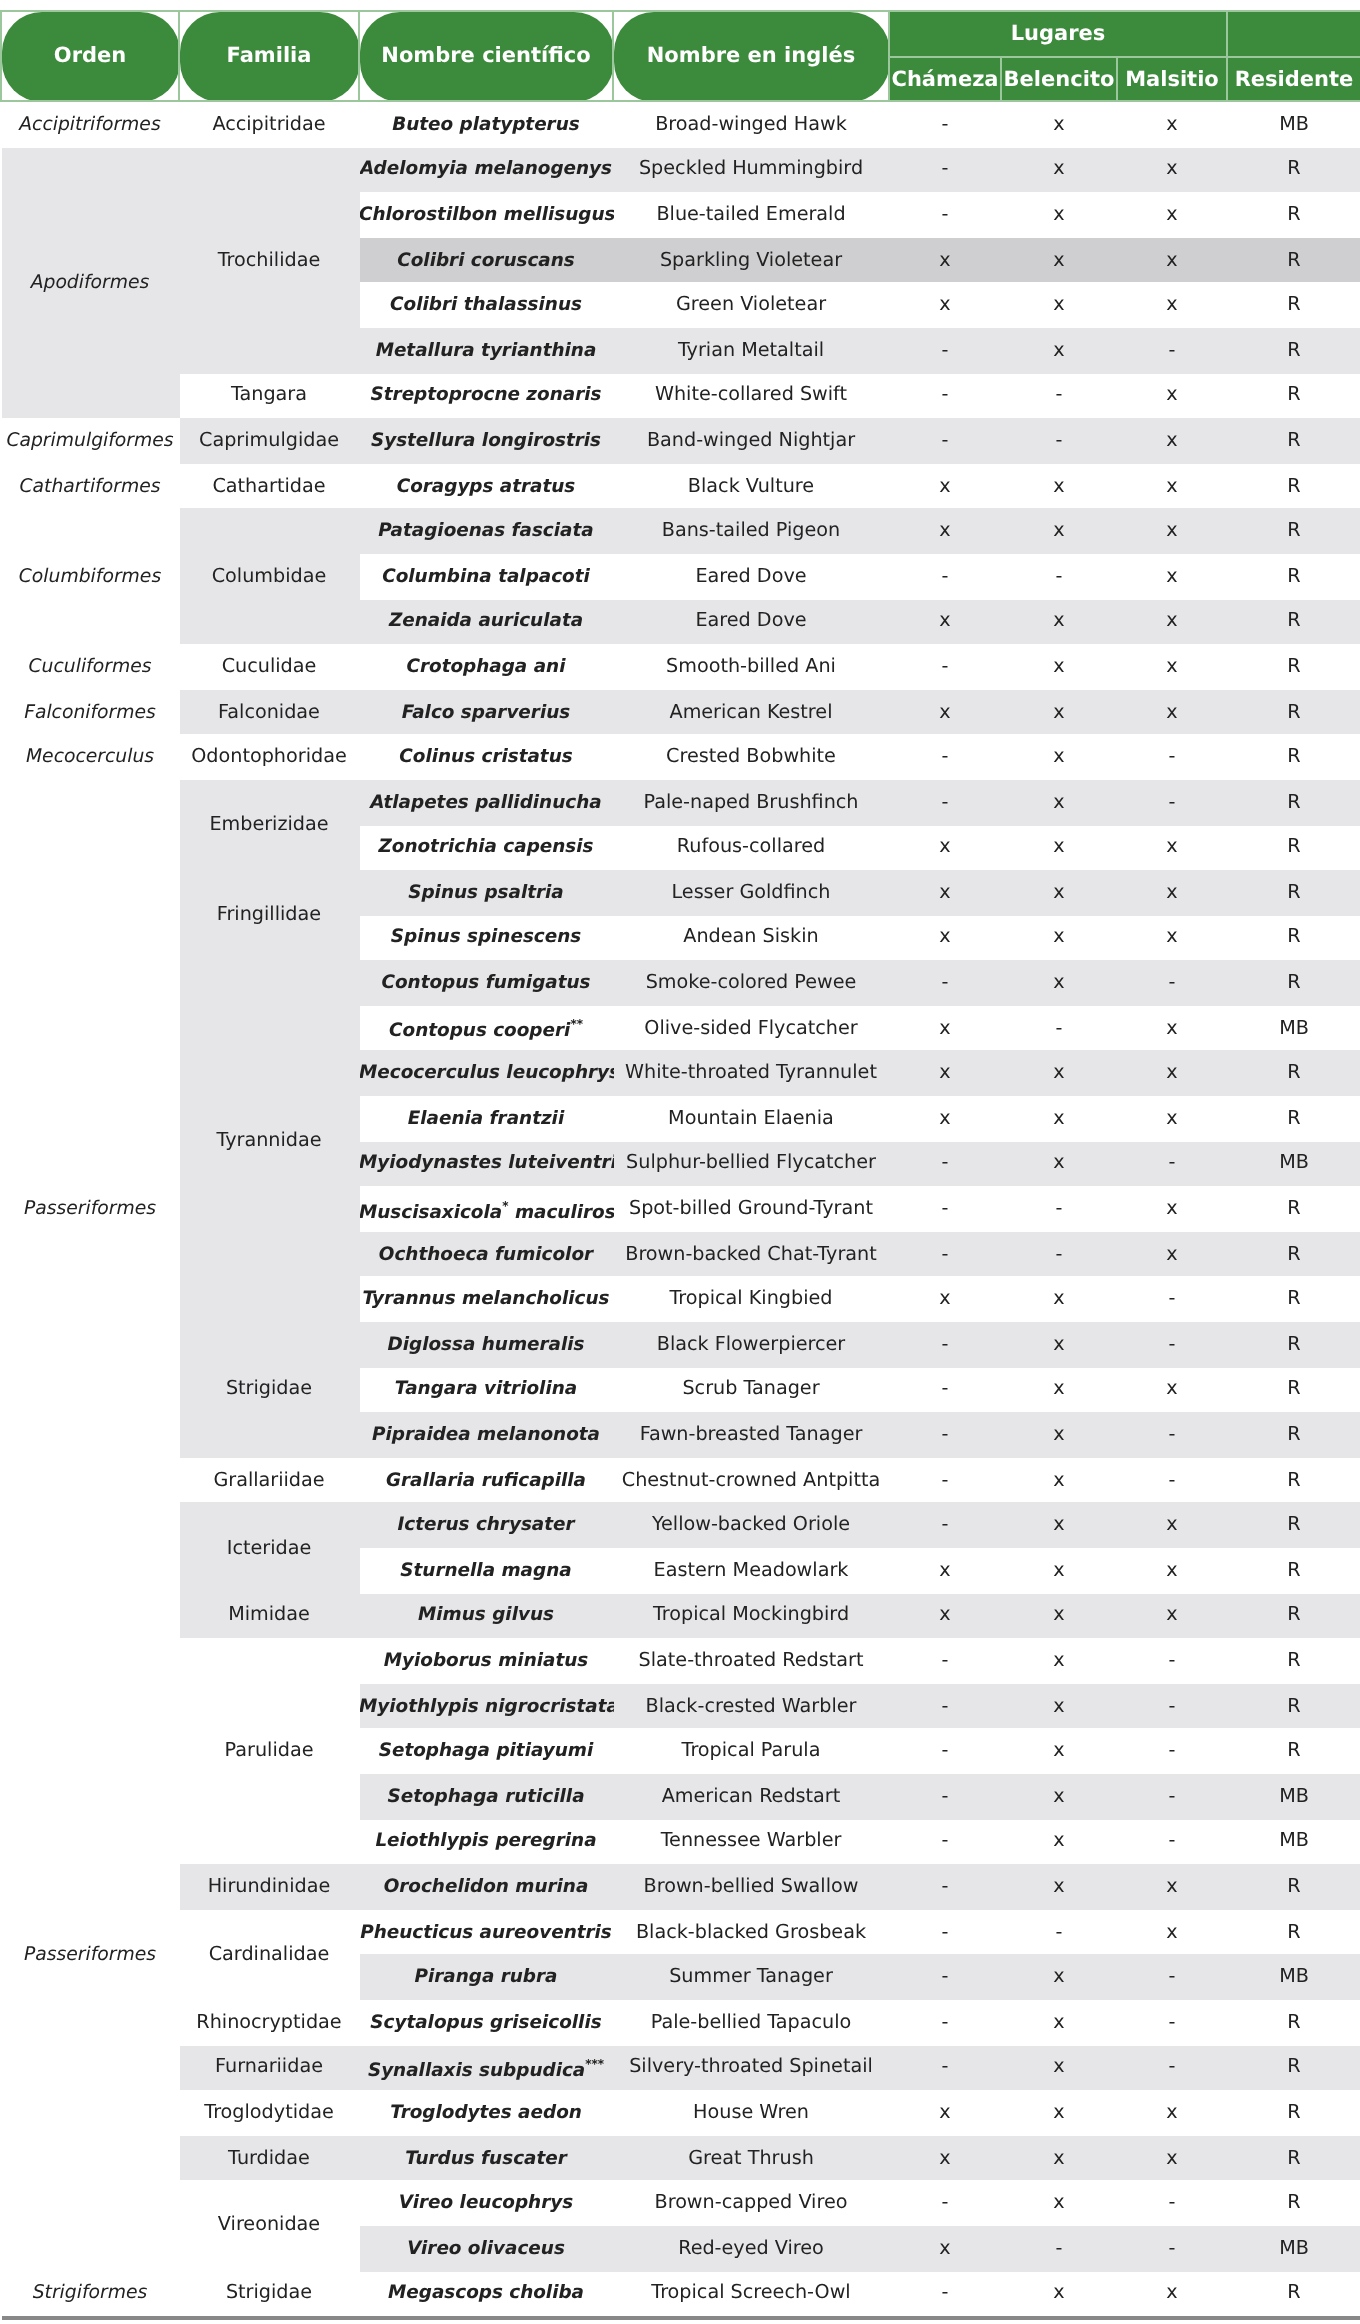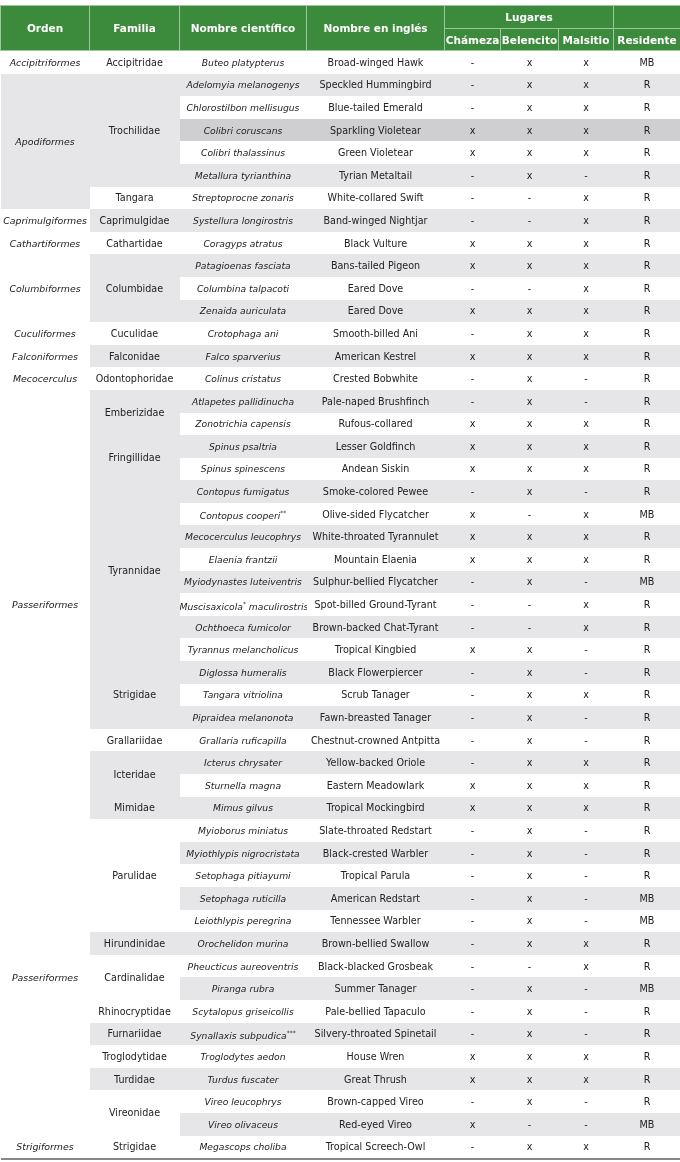--- a/index.html
+++ b/index.html
@@ -3,24 +3,24 @@
 <meta charset="utf-8">
 <style>
   html,body{margin:0;padding:0;background:#ffffff;}
   body{width:680px;height:1162px;overflow:hidden;font-family:"DejaVu Sans",sans-serif;color:#222;}
   table{border-collapse:collapse;width:680px;table-layout:fixed;margin-top:5px;}
   col.c-orden{width:89px;} col.c-fam{width:90px;} col.c-sci{width:127px;} col.c-eng{width:138px;}
   col.c-ch{width:56px;} col.c-be{width:58px;} col.c-ma{width:55px;} col.c-re{width:67px;}
   th{background:#3c8a3c;color:#fff;font-weight:bold;font-size:10.5px;border:1px solid #9cc79c;padding:0;}
   th.top{height:22px;}
   th.sub{height:21px;}
-  th.tall{height:44px;}
+  th.tall{height:44px;border-radius:20px;}
   td{font-size:9.6px;text-align:center;padding:0;height:22.6px;line-height:11px;white-space:nowrap;overflow:hidden;}
   td.orden{font-style:italic;font-size:9.4px;margin-top:33px;}
-  td.sci{font-style:italic;font-size:9.2px;}
+  td.sci{font-style:italic;font-size:9.2px;font-weight:bold;}
   td.eng{font-size:9.6px;}
   .g{background:#e6e6e8;}
   .dg{background:#cfcfd1;margin-left:39px;}
   tbody tr:last-child td{border-bottom:2px solid #888;}
   sup{font-size:6px;font-style:normal;}
 </style>
 </head>
 <body>
 
 <table>

